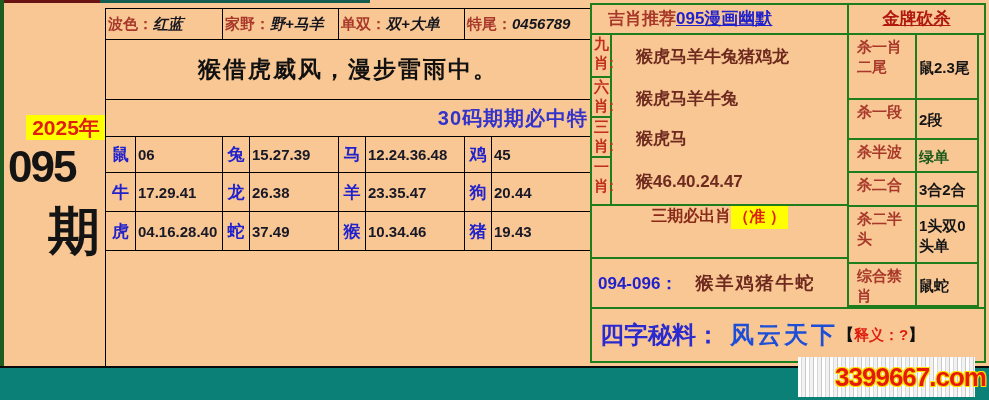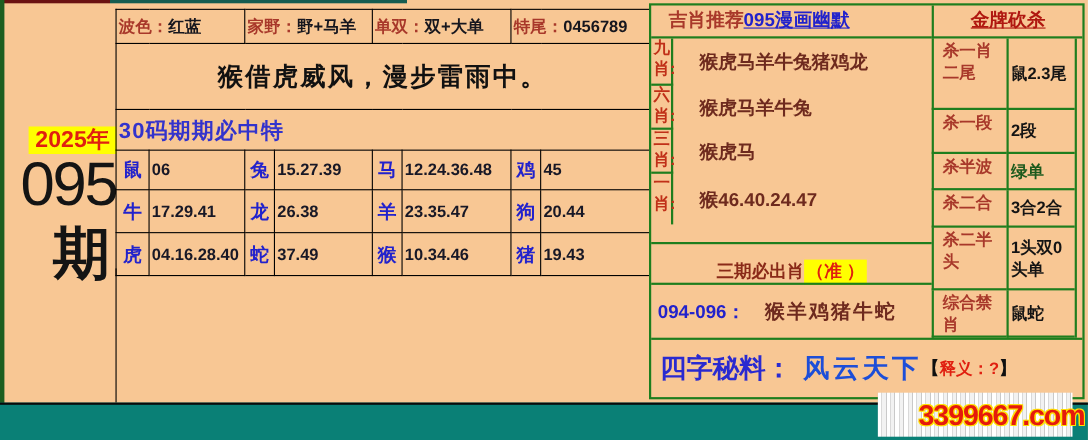--- a/index.html
+++ b/index.html
@@ -8,33 +8,33 @@
   .abs{position:absolute;box-sizing:border-box;}
 
   
   .strip-maroon{left:0;top:0;width:100px;height:3px;background:#6b1212;}
   .strip-teal{left:100px;top:0;width:270px;height:3px;background:#145c50;}
   .left-green-bar{left:0;top:0;width:4px;height:400px;background:#1d5e20;}
 
   
   .year-badge{left:26px;top:115px;width:80px;height:25px;background:#ffff00;color:#e01f10;
     font-size:21px;font-weight:bold;text-align:center;line-height:25px;}
-  .issue-number{left:8px;top:128px;width:98px;height:78px;color:#141414;font-size:56px;
-    font-weight:normal;text-align:right;line-height:78px;letter-spacing:-2px;}
+  .issue-number{left:8px;top:128px;width:98px;height:78px;color:#141414;font-size:44px;
+    font-weight:bold;text-align:left;line-height:78px;letter-spacing:-2px;}
   .issue-suffix{left:42px;top:200px;width:64px;height:62px;color:#141414;font-size:52px;
     font-weight:bold;text-align:center;line-height:62px;}
 
   
   table.main{position:absolute;left:105px;top:8px;width:485px;border-collapse:collapse;table-layout:fixed;}
   table.main td{border:1px solid #000;padding:0 2px;overflow:hidden;white-space:nowrap;}
   td.hdr{font-size:15px;font-weight:bold;height:30px;}
   .lbl-red{color:#a8382a;font-weight:bold;}
-  .val-blk{color:#16161e;font-weight:bold;}
+  .val-blk{color:#16161e;font-weight:bold;font-style:italic;}
   td.poem-cell{height:59px;text-align:center;font-size:23px;font-weight:bold;color:#111;letter-spacing:2px;}
-  td.banner30-cell{height:36px;text-align:left;font-size:20px;font-weight:bold;color:#3333cc;letter-spacing:1px;}
+  td.banner30-cell{height:36px;text-align:right;font-size:20px;font-weight:bold;color:#3333cc;letter-spacing:1px;}
   td.zcell{font-size:17px;font-weight:bold;color:#2222cc;text-align:center;padding:0;}
   td.ncell{font-size:15px;font-weight:bold;color:#181826;}
   tr.zr1 td{height:35px;} tr.zr2 td{height:38px;} tr.zr3 td{height:38px;}
 
   
   .vline-left{left:105px;top:244px;width:1px;height:122px;background:#000;}
   .teal-footer{left:0;top:366px;width:989px;height:34px;background:#0a8076;border-top:2px solid #0a0a0a;}
 
   
   .rpanel{left:590px;top:3px;width:396px;height:360px;border:2px solid #1e7e1e;}
@@ -43,21 +43,21 @@
     font-size:17px;font-weight:bold;line-height:28px;padding-left:16px;white-space:nowrap;}
   .rp-top-left .pre{color:#a8382a;}
   .rp-top-left .lnk{color:#2222cc;text-decoration:underline;cursor:pointer;}
   .rp-top-right{left:255px;top:0;width:137px;height:30px;border-bottom:2px solid #1e7e1e;border-left:2px solid #1e7e1e;
     color:#b01810;font-size:17px;font-weight:bold;line-height:28px;text-align:center;text-decoration:underline;}
   .xiao-label{left:0;width:20px;color:#c03018;font-size:15px;font-weight:bold;line-height:1.25;
     word-break:break-all;border-right:2px solid #1e7e1e;border-bottom:2px solid #1e7e1e;padding-left:2px;}
   .xiao-content{left:24px;width:228px;color:#6e2a1e;font-size:17px;font-weight:bold;
     display:flex;align-items:center;padding-left:20px;white-space:nowrap;}
   .three-period{left:0;top:199px;width:255px;height:53px;border-top:2px solid #1e7e1e;
-    display:flex;align-items:center;justify-content:center;font-size:16px;font-weight:bold;white-space:nowrap;margin-top:16px;}
+    display:flex;align-items:flex-start;justify-content:center;font-size:16px;font-weight:bold;white-space:nowrap;}
   .three-period .tp-title{color:#8a2a18;}
   .three-period .tp-mark{color:#e01f10;background:#ffff00;padding:1px 2px;}
   .range-row{left:0;top:252px;width:255px;height:50px;border-top:2px solid #1e7e1e;
     display:flex;align-items:center;padding-left:6px;white-space:nowrap;}
   .range-row .rng{color:#2222cc;font-size:17px;font-weight:bold;}
   .range-row .rng-content{color:#6e2a1e;font-size:18px;font-weight:bold;margin-left:18px;letter-spacing:2px;}
   .secret-row{left:0;top:302px;width:392px;height:54px;border-top:2px solid #1e7e1e;
     display:flex;align-items:center;padding-left:8px;white-space:nowrap;}
   .secret-row .sec-label{color:#2a2ad0;font-size:24px;font-weight:bold;}
   .secret-row .sec-content{color:#1d4ed8;font-size:24px;font-weight:bold;margin-left:10px;letter-spacing:3px;}

